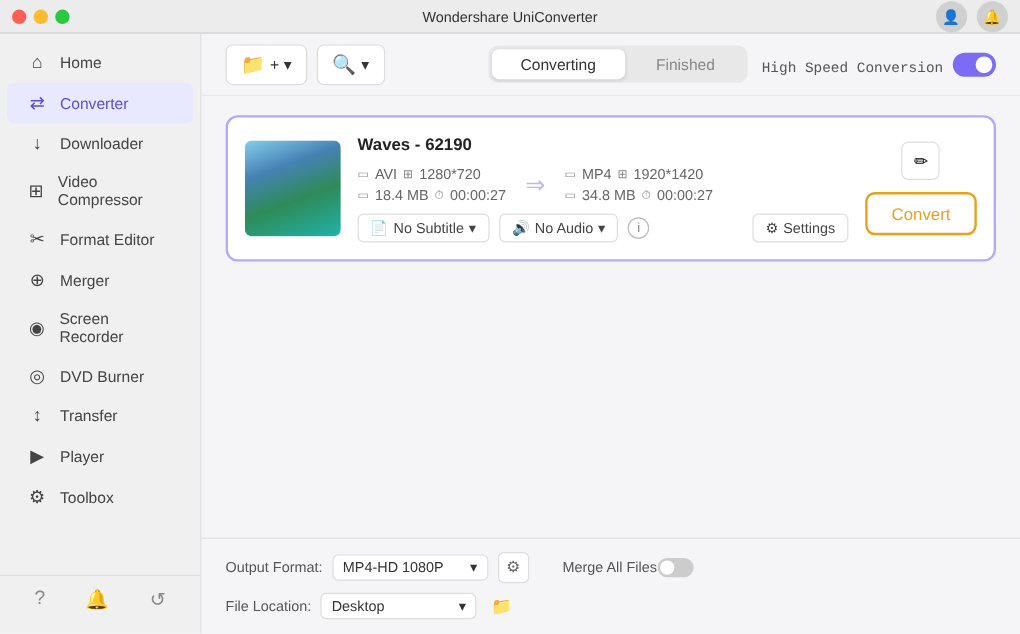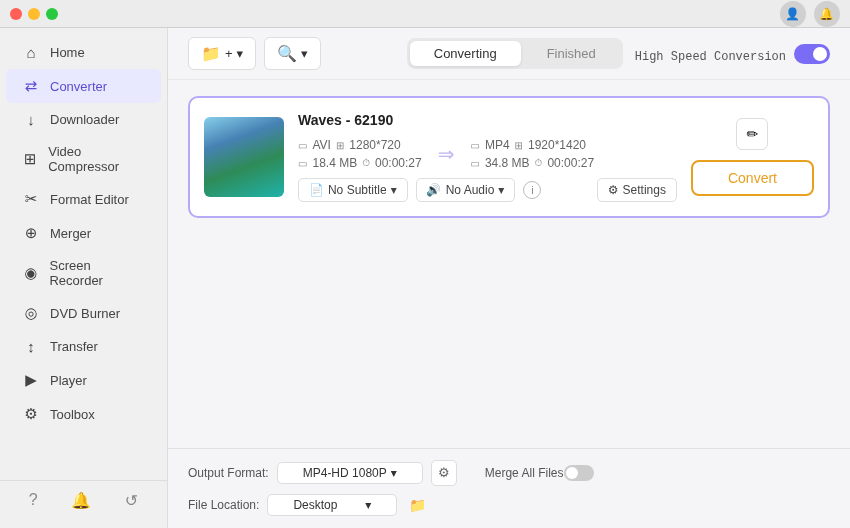--- a/index.html
+++ b/index.html
@@ -316,21 +316,21 @@
       border-radius: 6px;
       border: 1px solid #ddd;
       background: white;
       display: flex;
       align-items: center;
       justify-content: center;
       font-size: 14px;
       cursor: pointer;
     }
     .convert-btn {
-      padding: 8px 35px;
+      padding: 8px 20px;
       background: white;
       border: 2px solid #e8a020;
       border-radius: 8px;
       font-size: 14px;
       font-weight: 500;
       color: #e8a020;
       cursor: pointer;
     }
 
     
@@ -351,21 +351,21 @@
       gap: 6px;
     }
     .bottom-row {
       display: flex;
       align-items: center;
       gap: 8px;
       font-size: 12px;
       color: #555;
     }
     .bottom-select {
-      padding: 3px 25px;
+      padding: 3px 8px;
       border: 1px solid #ddd;
       border-radius: 5px;
       font-size: 12px;
       background: white;
       color: #333;
       cursor: pointer;
       display: flex;
       align-items: flex-start;
       gap: 4px;
       min-width: 130px;
@@ -448,20 +448,21 @@
   </style>
 </head>
 <body>
 
 <div class="titlebar">
   <div class="titlebar-dots">
     <div class="dot dot-red"></div>
     <div class="dot dot-yellow"></div>
     <div class="dot dot-green"></div>
   </div>
+  <span class="titlebar-title">Wondershare UniConverter</span>
   <div class="titlebar-icons">
     <div class="titlebar-icon">👤</div>
     <div class="titlebar-icon">🔔</div>
   </div>
 </div>
 
 <div class="main-layout">
 
   <div class="sidebar">
     <div class="sidebar-item">

